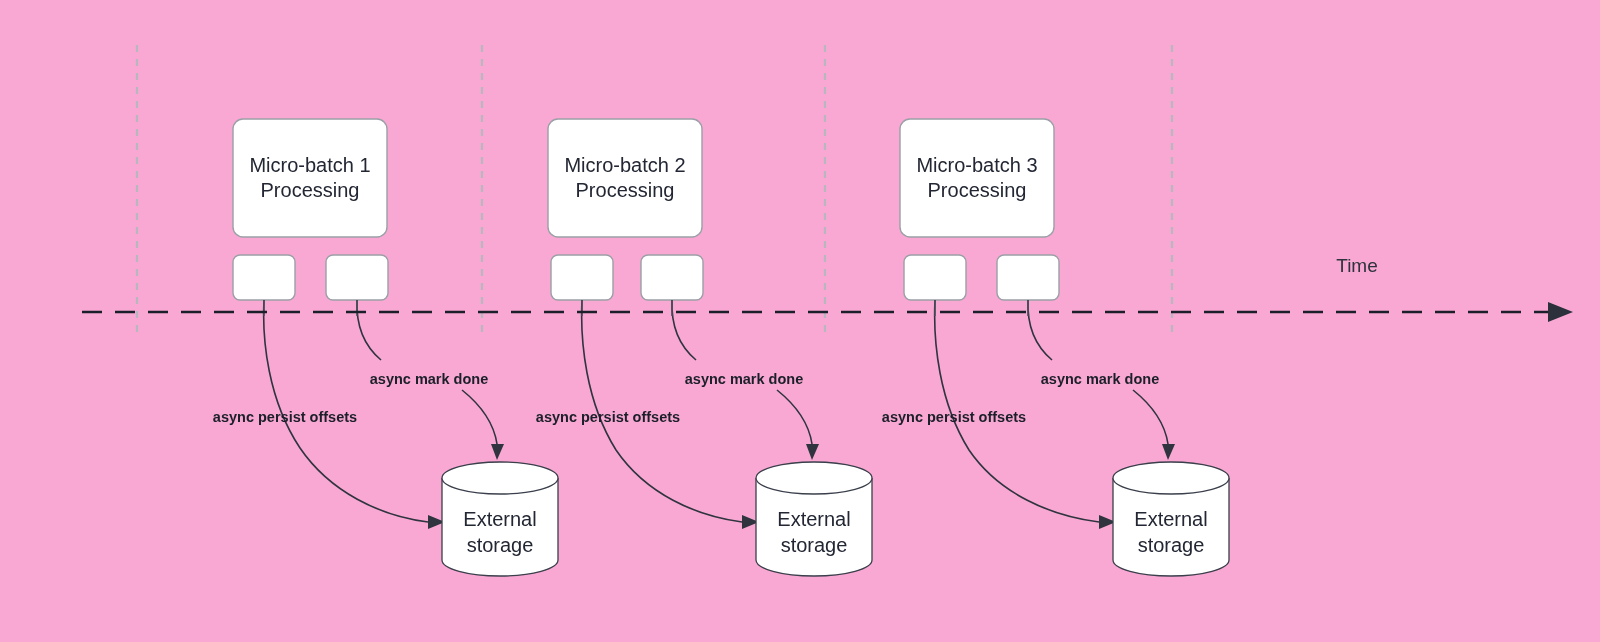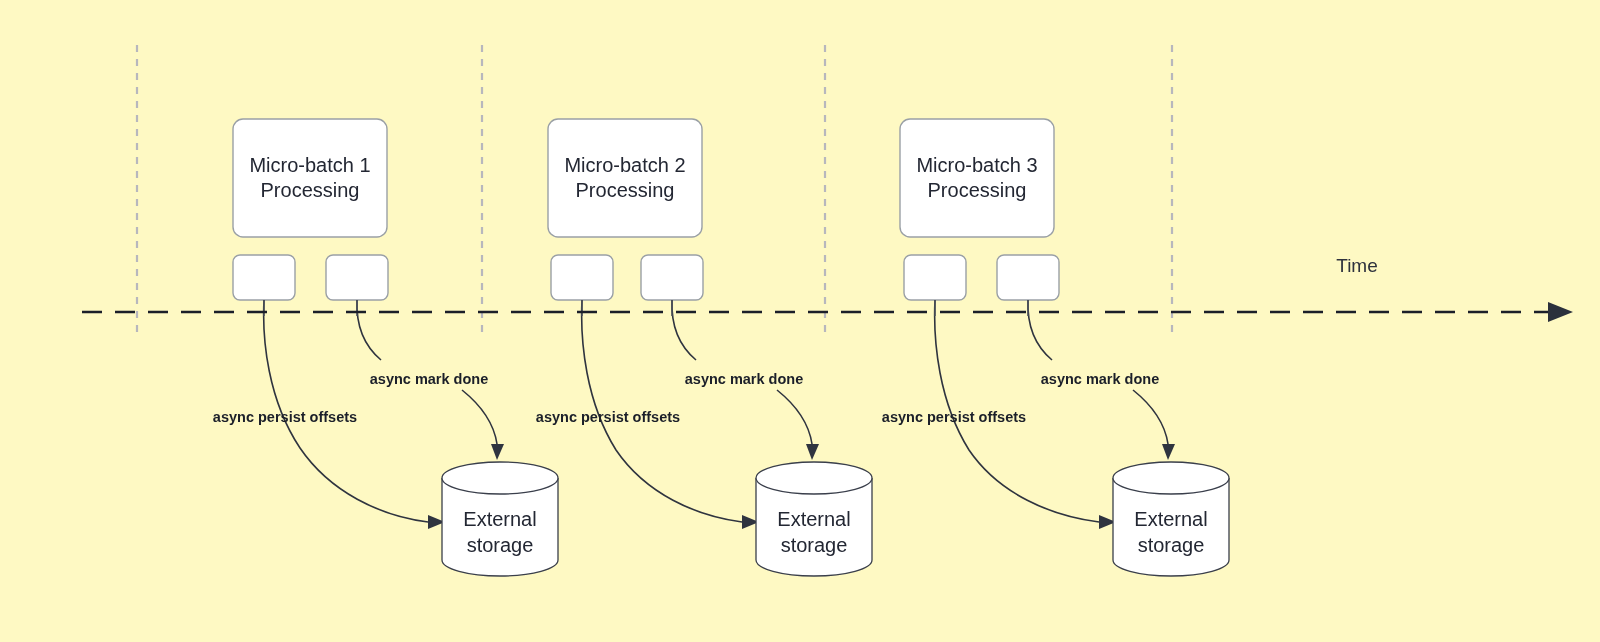--- a/index.html
+++ b/index.html
@@ -7,21 +7,21 @@
     padding: 0;
     background: #ffffff;
   }
   body {
     font-family: "Liberation Sans", sans-serif;
   }
   #canvas {
     position: relative;
     width: 1600px;
     height: 642px;
-    background: #fef9c3;
+    background: #f9a8d4;
     overflow: hidden;
   }
   #canvas svg {
     position: absolute;
     top: 0;
     left: 0;
     width: 1600px;
     height: 642px;
   }
   .node-text {

